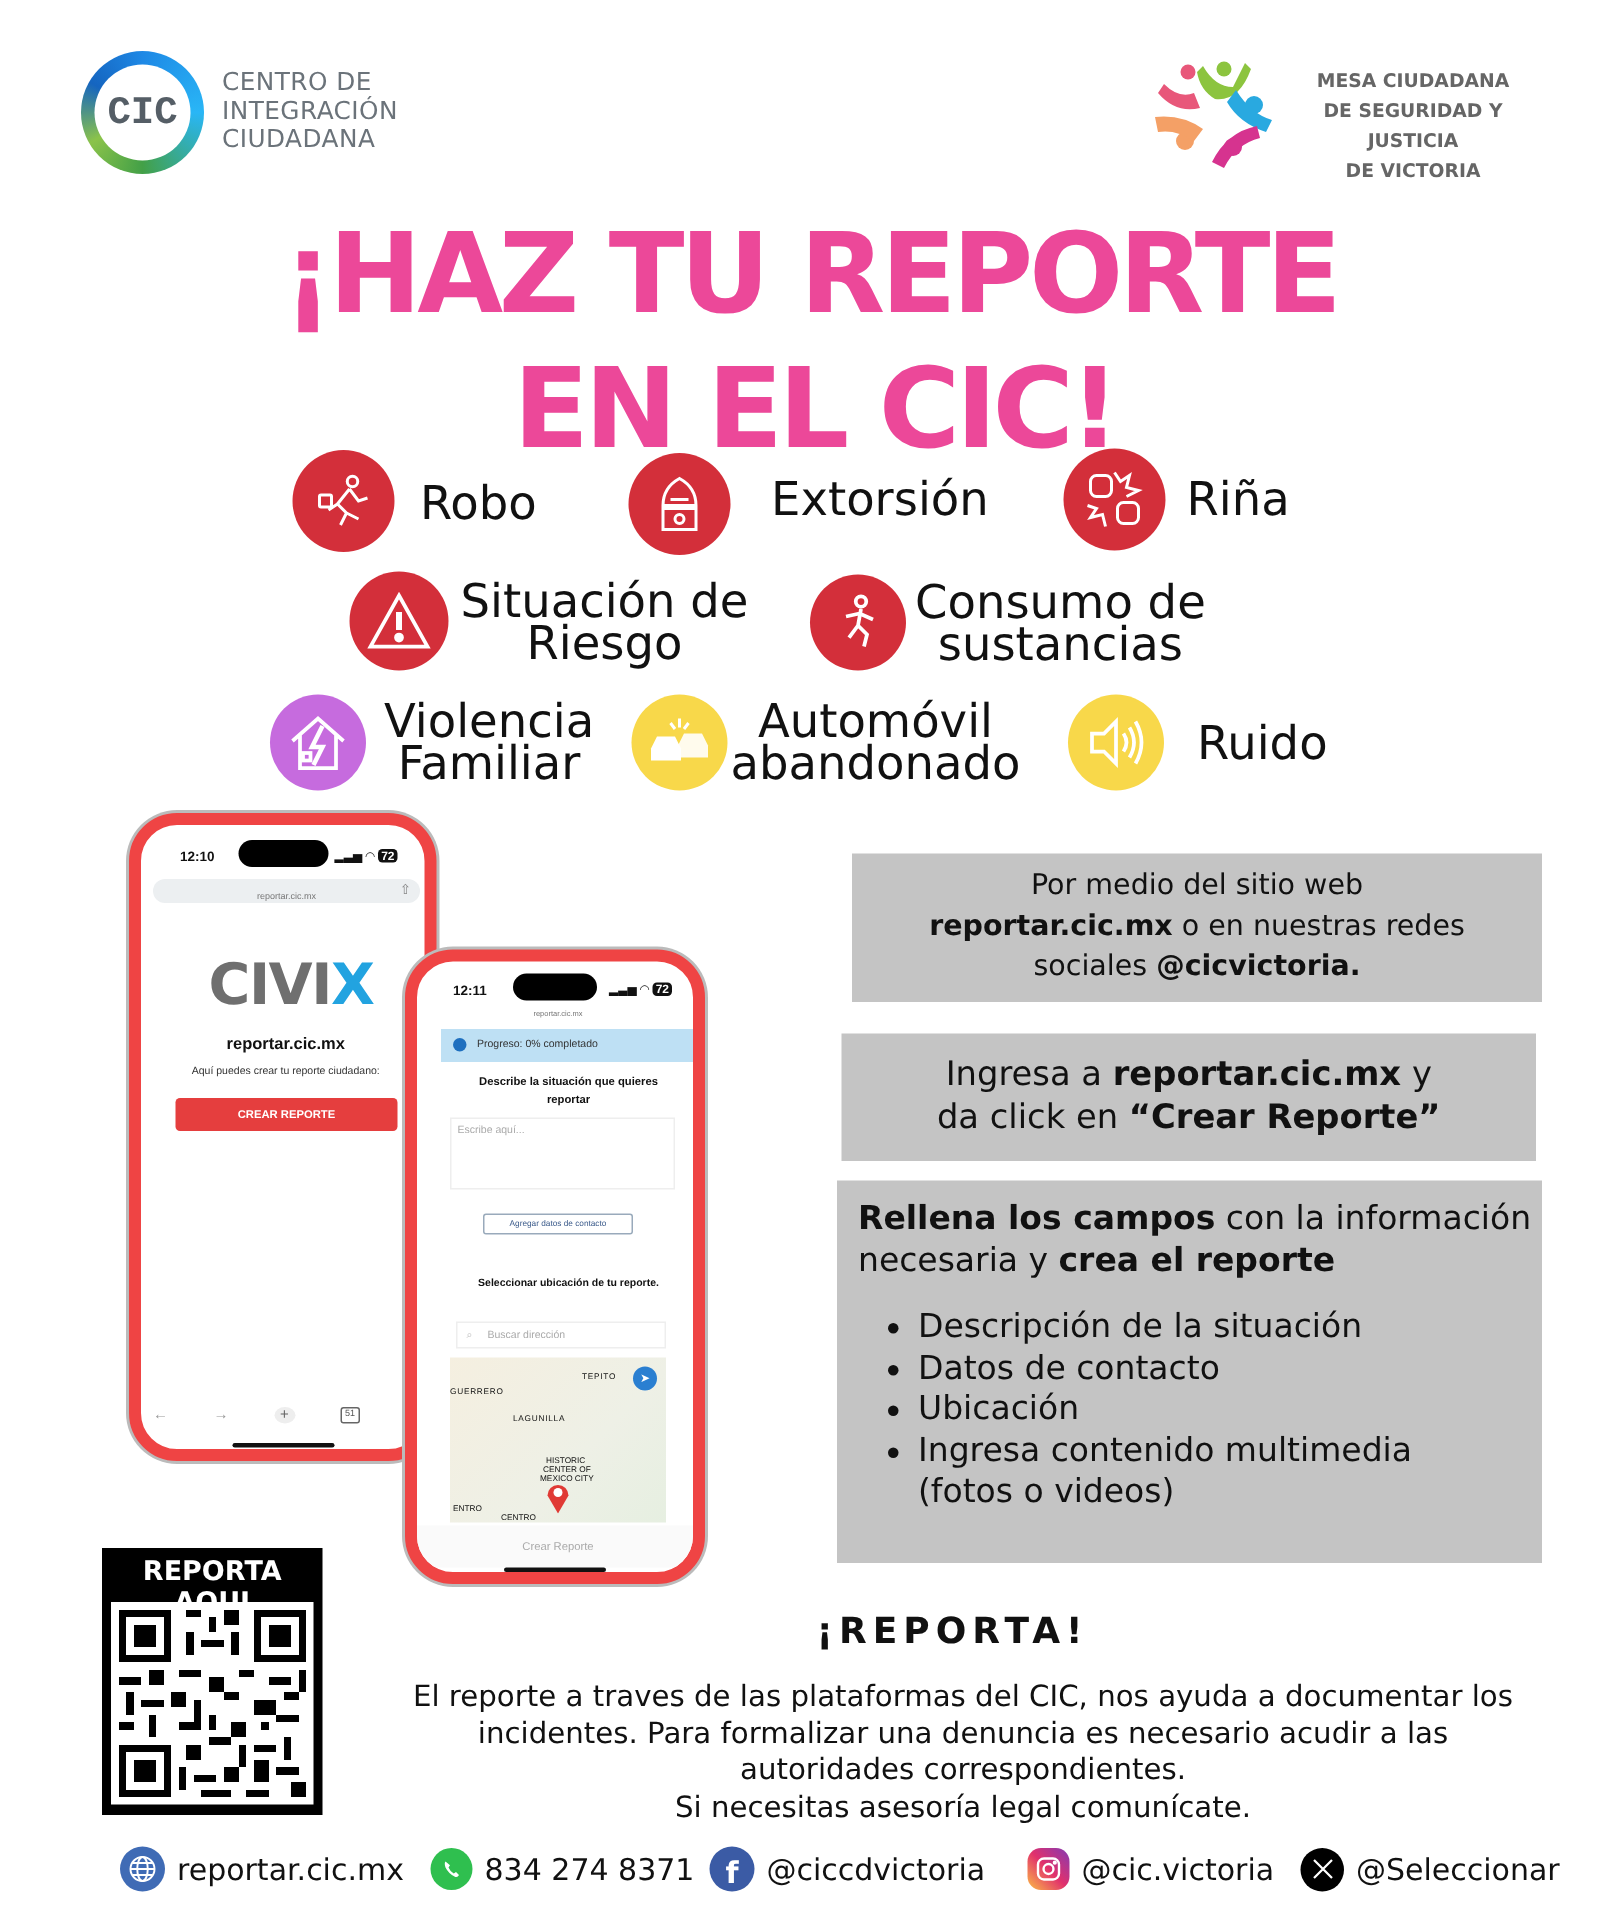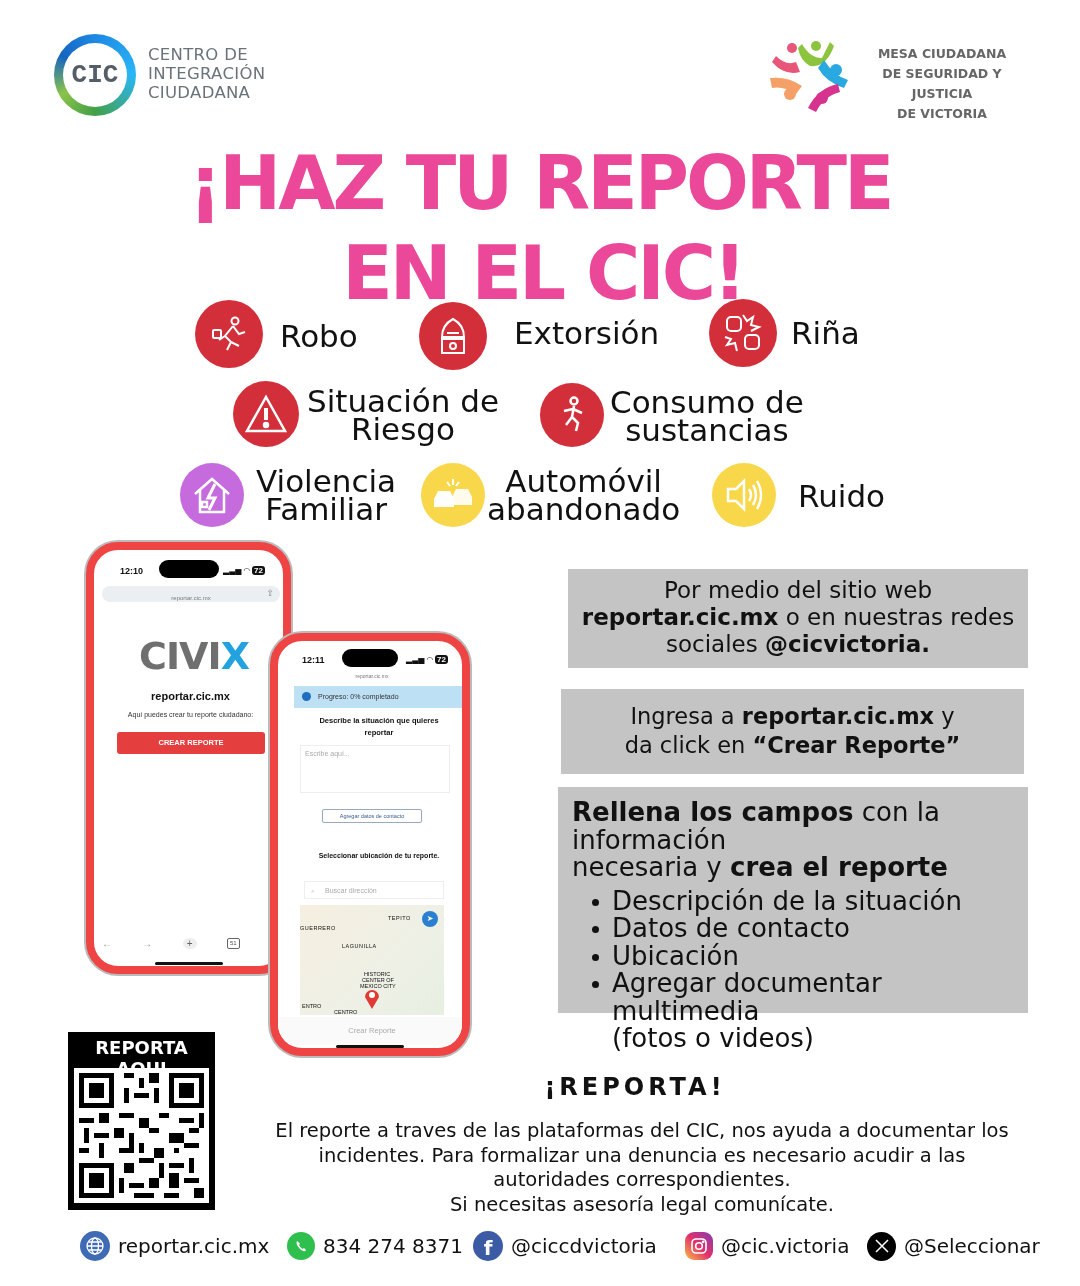--- a/index.html
+++ b/index.html
@@ -35,24 +35,24 @@
   .phone { position: absolute; border: 8px solid #ef4444; background: #fff; border-radius: 32px; box-shadow: 0 0 0 2px #bbb; overflow: hidden; }
   .phone .notch { position: absolute; left: 50%; transform: translateX(-50%); width: 60px; height: 18px; border-radius: 10px; background: #000; }
   .phone .time { position: absolute; font-size: 9px; font-weight: bold; }
   .phone .stat { position: absolute; font-size: 8px; font-weight: bold; }
   .phone .small { font-size: 6px; color: #777; text-align: center; }
   .home-bar { position: absolute; left: 50%; transform: translateX(-50%); width: 68px; height: 3px; border-radius: 2px; background: #111; }
 
   
   .info { position: absolute; background: #c4c4c4; font-family: "DejaVu Sans", sans-serif; color: #111; }
   .info b { font-weight: bold; }
-  .box1 { left: 568px; top: 569px; width: 460px; height: 99px; text-align: center; font-size: 23px; line-height: 27px; padding-top: 8px; }
+  .box1 { left: 568px; top: 569px; width: 460px; height: 99px; text-align: center; font-size: 19px; line-height: 27px; padding-top: 8px; }
   .box2 { left: 561px; top: 689px; width: 463px; height: 85px; text-align: center; font-size: 22.5px; line-height: 28.5px; padding-top: 13px; }
-  .box3 { left: 558px; top: 787px; width: 470px; height: 226px; font-size: 26px; line-height: 27.5px; padding: 12px 0 0 14px; }
-  .box3 ul { margin-top: 6px; padding-left: 40px; }
+  .box3 { left: 558px; top: 787px; width: 470px; height: 255px; font-size: 22px; line-height: 27.5px; padding: 12px 0 0 14px; }
+  .box3 ul { margin-top: 17px; padding-left: 40px; }
   .box3 li { list-style: none; position: relative; }
   .box3 li::before { content: ""; position: absolute; left: -20px; top: 11px; width: 7px; height: 7px; border-radius: 50%; background: #111; }
 
   
   .qr { left: 68px; top: 1032px; width: 147px; height: 178px; background: #000; }
   .qr-label { position: absolute; left: 0; top: 5px; width: 147px; text-align: center; color: #fff; font-weight: bold; font-size: 18px; font-family: "DejaVu Sans", sans-serif; }
 
   
   .reporta { left: 0; top: 1073px; width: 1270px; text-align: center; font-family: "DejaVu Sans", sans-serif; font-weight: bold; font-size: 24px; letter-spacing: 4px; }
   .para { left: 262px; top: 1119px; width: 760px; text-align: center; font-family: "DejaVu Sans", sans-serif; font-size: 19.5px; line-height: 24.5px; color: #111; }
@@ -272,21 +272,21 @@
   <div><span>da click en </span><b>“Crear Reporte”</b></div>
 </div>
 
 <div class="info box3">
   <div><b>Rellena los campos</b><span> con la información</span></div>
   <div><span>necesaria y </span><b>crea el reporte</b></div>
   <ul>
     <li>Descripción de la situación</li>
     <li>Datos de contacto</li>
     <li>Ubicación</li>
-    <li>Agregar documentar multimedia</li>
+    <li>Ingresa contenido multimedia</li>
     <div>(fotos o videos)</div>
   </ul>
 </div>
 
 <div class="abs qr">
   <div class="qr-label">REPORTA AQUI</div>
   <svg style="position:absolute; left:6px; top:36px;" width="135" height="135" viewBox="0 0 27 27" shape-rendering="crispEdges">
     <rect width="27" height="27" fill="#fff"></rect>
     <g fill="#000">
       <rect x="1" y="1" width="7" height="7"></rect>

